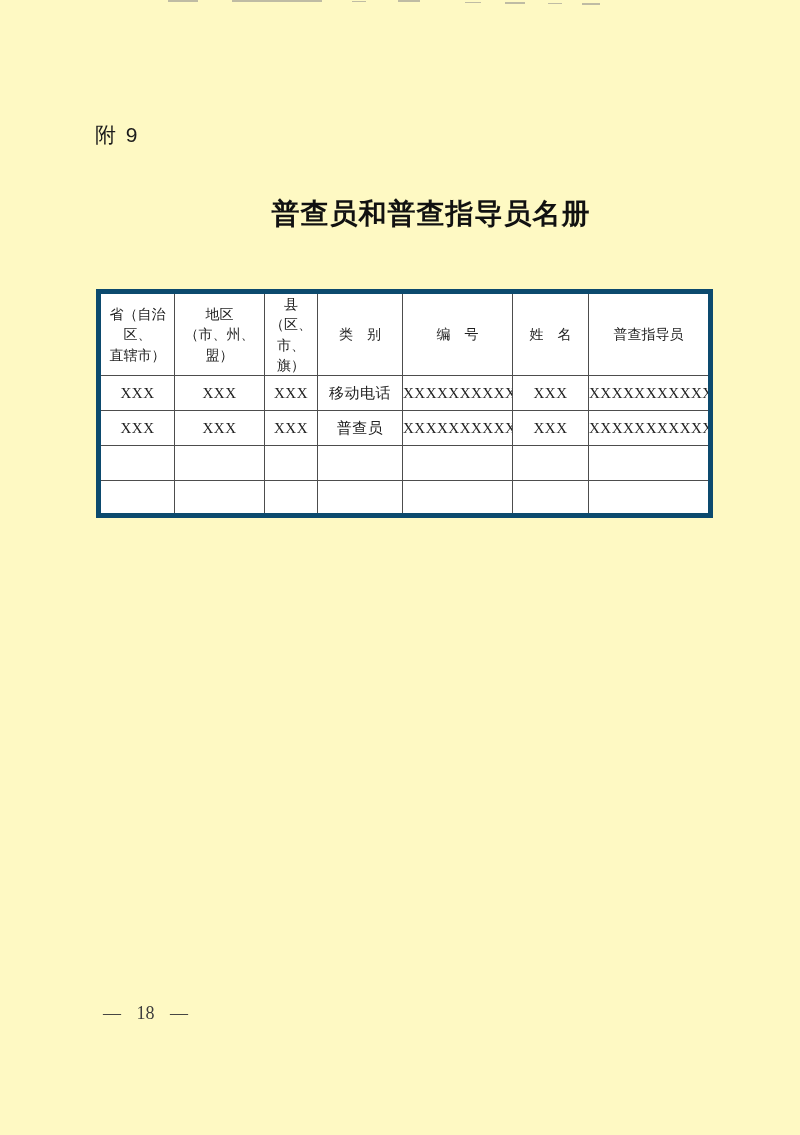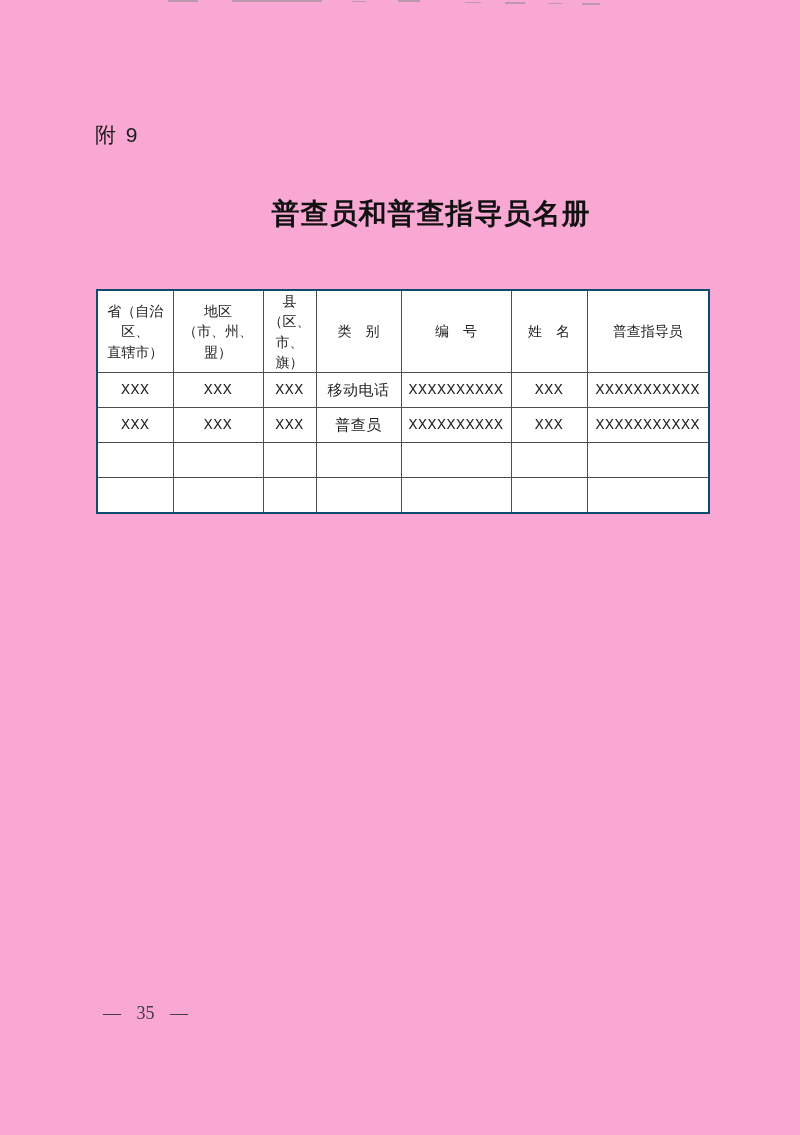--- a/index.html
+++ b/index.html
@@ -6,21 +6,21 @@
   html, body { width: 800px; height: 1135px; }
   body {
     font-family: "Liberation Serif", "DejaVu Serif", serif;
     background: #ffffff;
     position: relative;
     overflow: hidden;
   }
   .page {
     position: absolute;
     inset: 0;
-    background: #f9a8d4;
+    background: #fef9c3;
   }
   
   .scan-artifact {
     position: absolute;
     background: #8a8a8a;
     opacity: 0.55;
   }
   .attachment-label {
     position: absolute;
     left: 95px;
@@ -44,42 +44,42 @@
     margin-left: 31px;
   }
   table.roster {
     position: absolute;
     left: 96px;
     top: 289px;
     border-collapse: collapse;
     table-layout: fixed;
     width: 612px;
     background: #ffffff;
-    border: 2px solid #0c4a6e;
+    border: 5px solid #0c4a6e;
   }
   table.roster th, table.roster td {
     border: 1px solid #4d4d4d;
     text-align: center;
     vertical-align: middle;
     overflow: hidden;
     color: #222222;
   }
   table.roster th {
     height: 46px;
     font-weight: normal;
     font-size: 14px;
     line-height: 1.45;
     font-family: "Liberation Sans", "DejaVu Sans", sans-serif;
     color: #1e1e1e;
     padding: 0 1px;
   }
   table.roster td {
     height: 35px;
     font-size: 15px;
-    font-family: Liberation Mono, monospace;
+    font-family: Liberation Serif, serif;
     letter-spacing: 0.5px;
   }
   td.cat-cell { letter-spacing: 0px; }
   .page-footer {
     position: absolute;
     left: 103px;
     top: 1003px;
     font-size: 18px;
     color: #3d3d3d;
     font-family: "Liberation Serif", "DejaVu Serif", serif;
@@ -158,15 +158,15 @@
         <td></td>
         <td></td>
         <td></td>
         <td></td>
         <td></td>
         <td></td>
       </tr>
     </tbody>
   </table>
 
-  <div class="page-footer">— 35 —</div>
+  <div class="page-footer">— 18 —</div>
 
 </div>
 
 </body></html>

